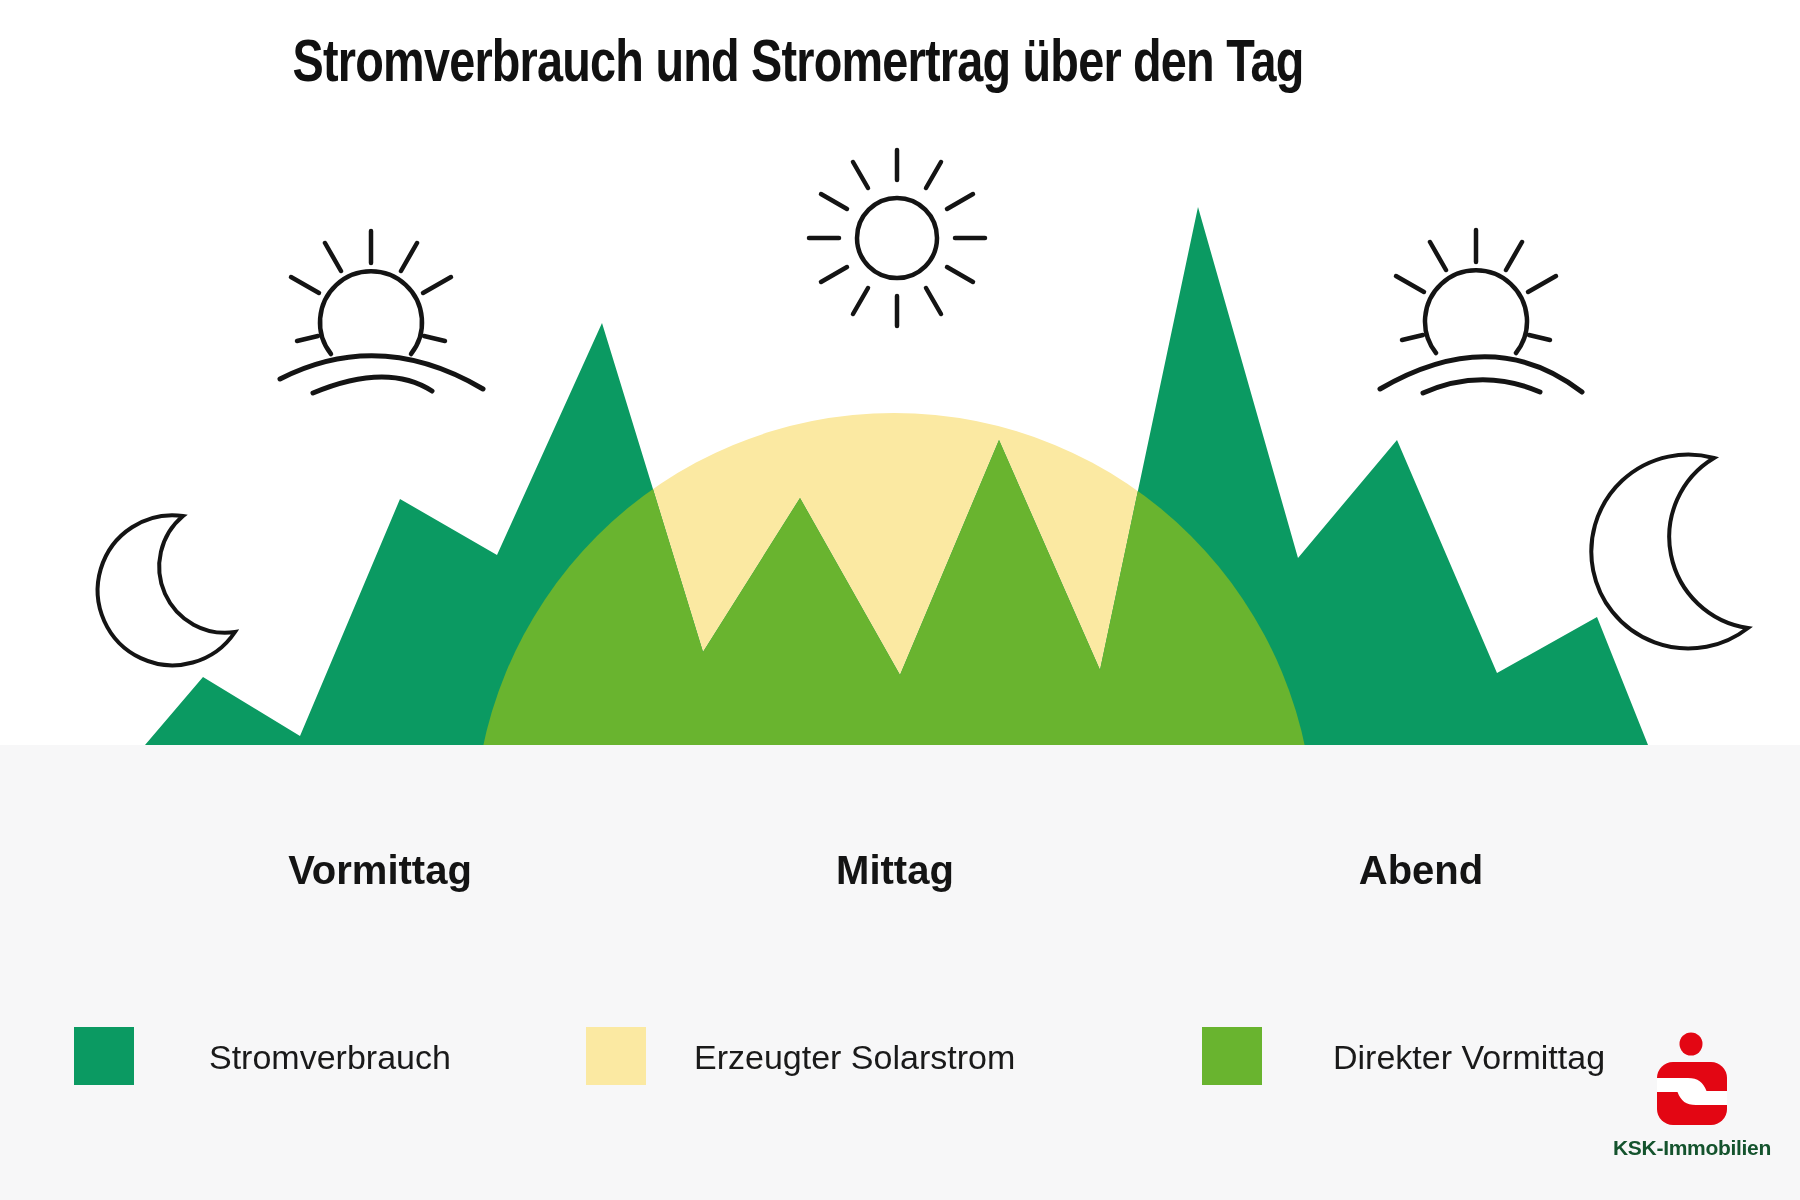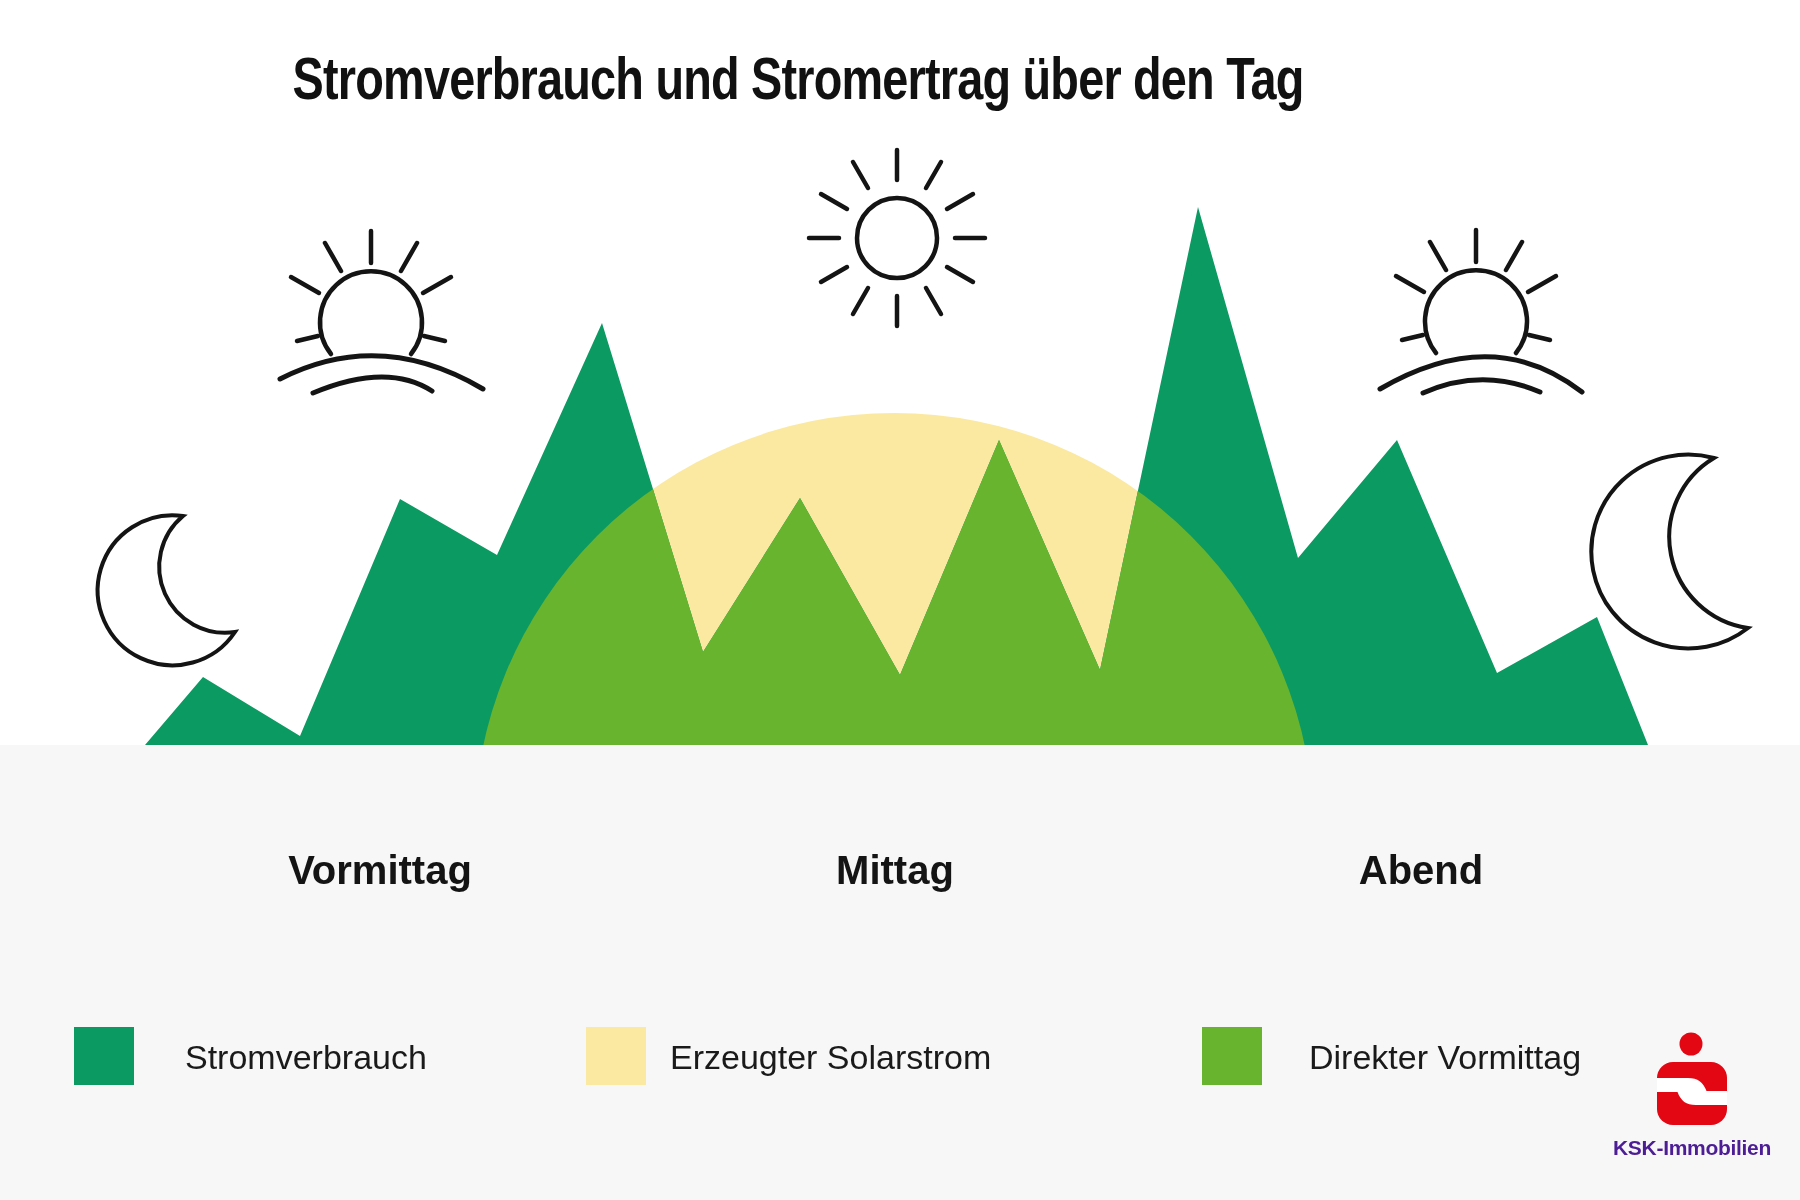--- a/index.html
+++ b/index.html
@@ -2,29 +2,29 @@
 <html><head>
 <meta charset="utf-8">
 <style>
   html,body{margin:0;padding:0;}
   body{
     width:1800px;height:1200px;position:relative;background:#ffffff;
     font-family:"Liberation Sans", sans-serif;color:#151515;overflow:hidden;
   }
   #stage{position:absolute;left:0;top:0;width:1800px;height:1200px;}
   .abs{position:absolute;}
-  .title-wrap{left:0;top:26px;width:1596px;text-align:center;margin-top:18px;}
+  .title-wrap{left:0;top:26px;width:1596px;text-align:center;}
   .title-inner{display:inline-block;font-size:60px;font-weight:700;letter-spacing:-1px;
     transform:scaleX(0.78);transform-origin:center top;white-space:nowrap;color:#111;}
   .axis-label{top:848px;font-size:40px;font-weight:700;transform:translateX(-50%);
     white-space:nowrap;color:#141414;}
-  .legend-item-label{top:1038px;font-size:34px;font-weight:500;white-space:nowrap;color:#1a1a1a;}
+  .legend-item-label{top:1038px;font-size:34px;font-weight:500;white-space:nowrap;color:#1a1a1a;margin-left:24px;}
   .legend-swatch{top:1027px;}
   .brand-text{top:1136px;font-size:21px;font-weight:700;letter-spacing:-0.3px;
-    transform:translateX(-50%);white-space:nowrap;color:#4c1d95;}
+    transform:translateX(-50%);white-space:nowrap;color:#14532d;}
   svg{display:block;}
 </style>
 </head>
 <body>
 
 <svg id="stage" viewBox="0 0 1800 1200">
   <defs>
     <clipPath id="above-baseline">
       <rect x="0" y="0" width="1800" height="745"></rect>
     </clipPath>

